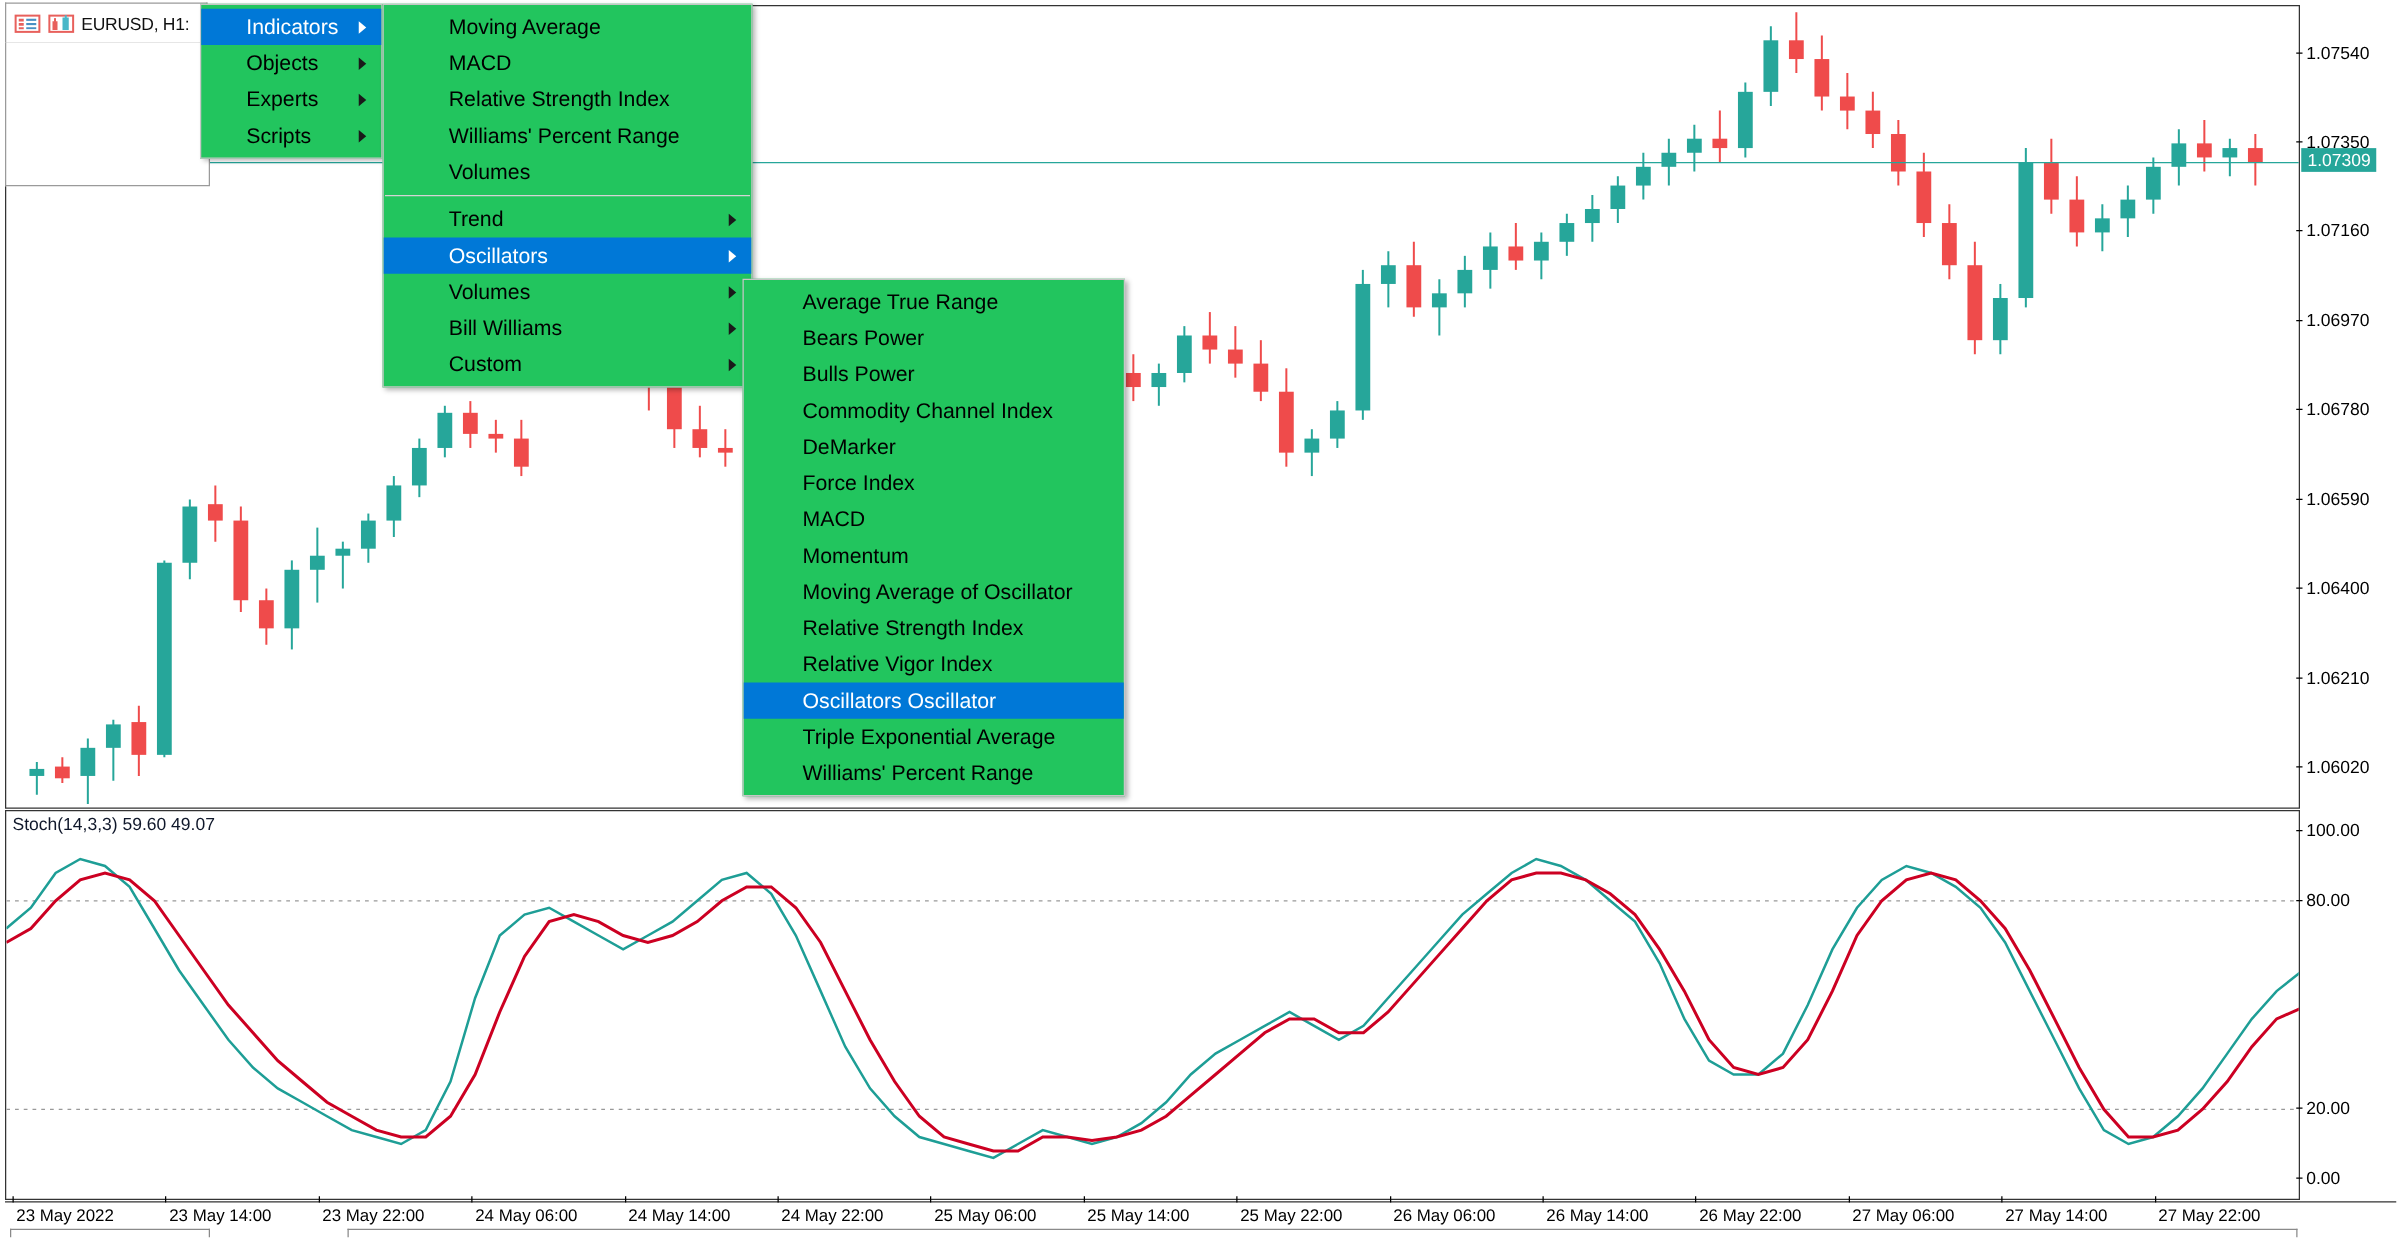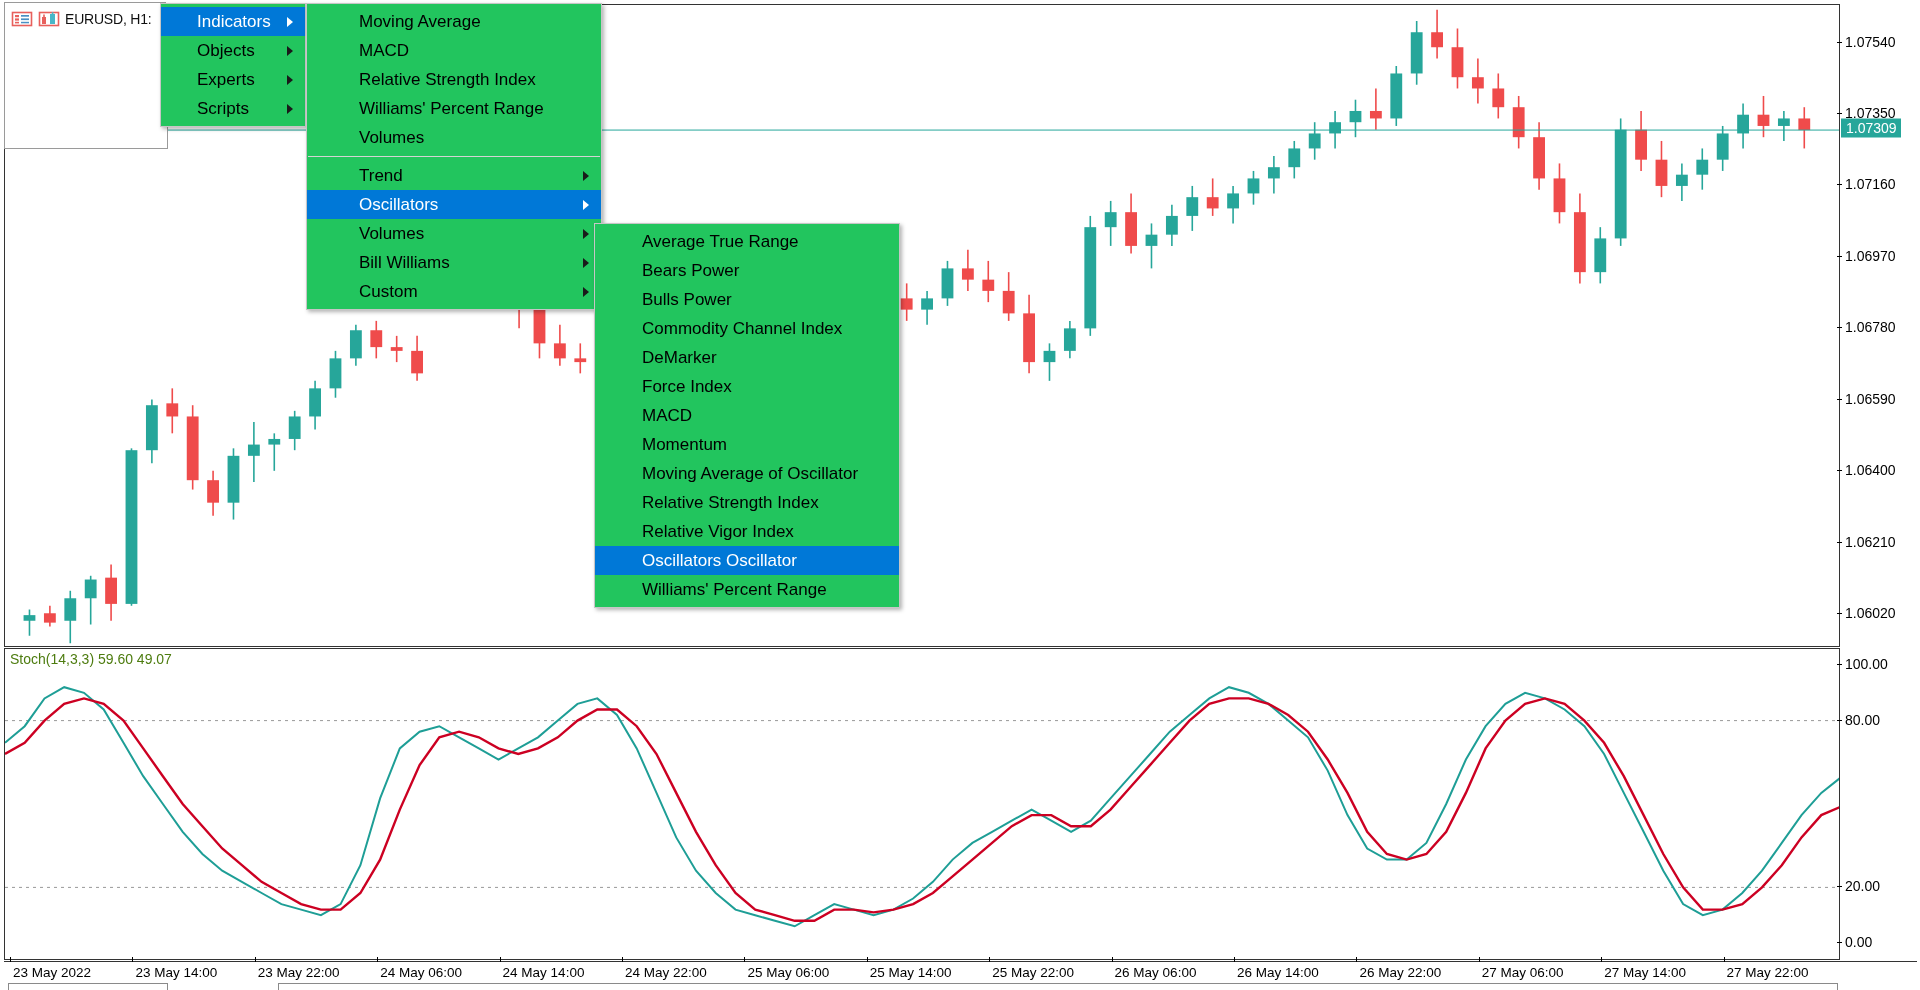--- a/index.html
+++ b/index.html
@@ -152,21 +152,21 @@
     border-bottom: none;
     background: #ffffff;
     box-sizing: border-box;
   }
 
   
   .stoch-label {
     position: absolute;
     left: 5px; top: 2px;
     font-size: 14px;
-    color: #4d7c0f;
+    color: #0f172a;
     white-space: nowrap;
     z-index: 4;
   }
 
   
   .menu {
     position: absolute;
     background: #22c55e;
     border: 1px solid #c6c6c6;
     box-shadow: 2px 2px 4px rgba(0,0,0,0.30);
@@ -585,17 +585,20 @@
       <div class="menu-item">
         <span>Relative Strength Index</span>
       </div>
       <div class="menu-item">
         <span>Relative Vigor Index</span>
       </div>
       <div class="menu-item selected">
         <span>Oscillators Oscillator</span>
       </div>
       <div class="menu-item">
+        <span>Triple Exponential Average</span>
+      </div>
+      <div class="menu-item">
         <span>Williams' Percent Range</span>
       </div>
     </div>
 
 </div>
 
 </body></html>

